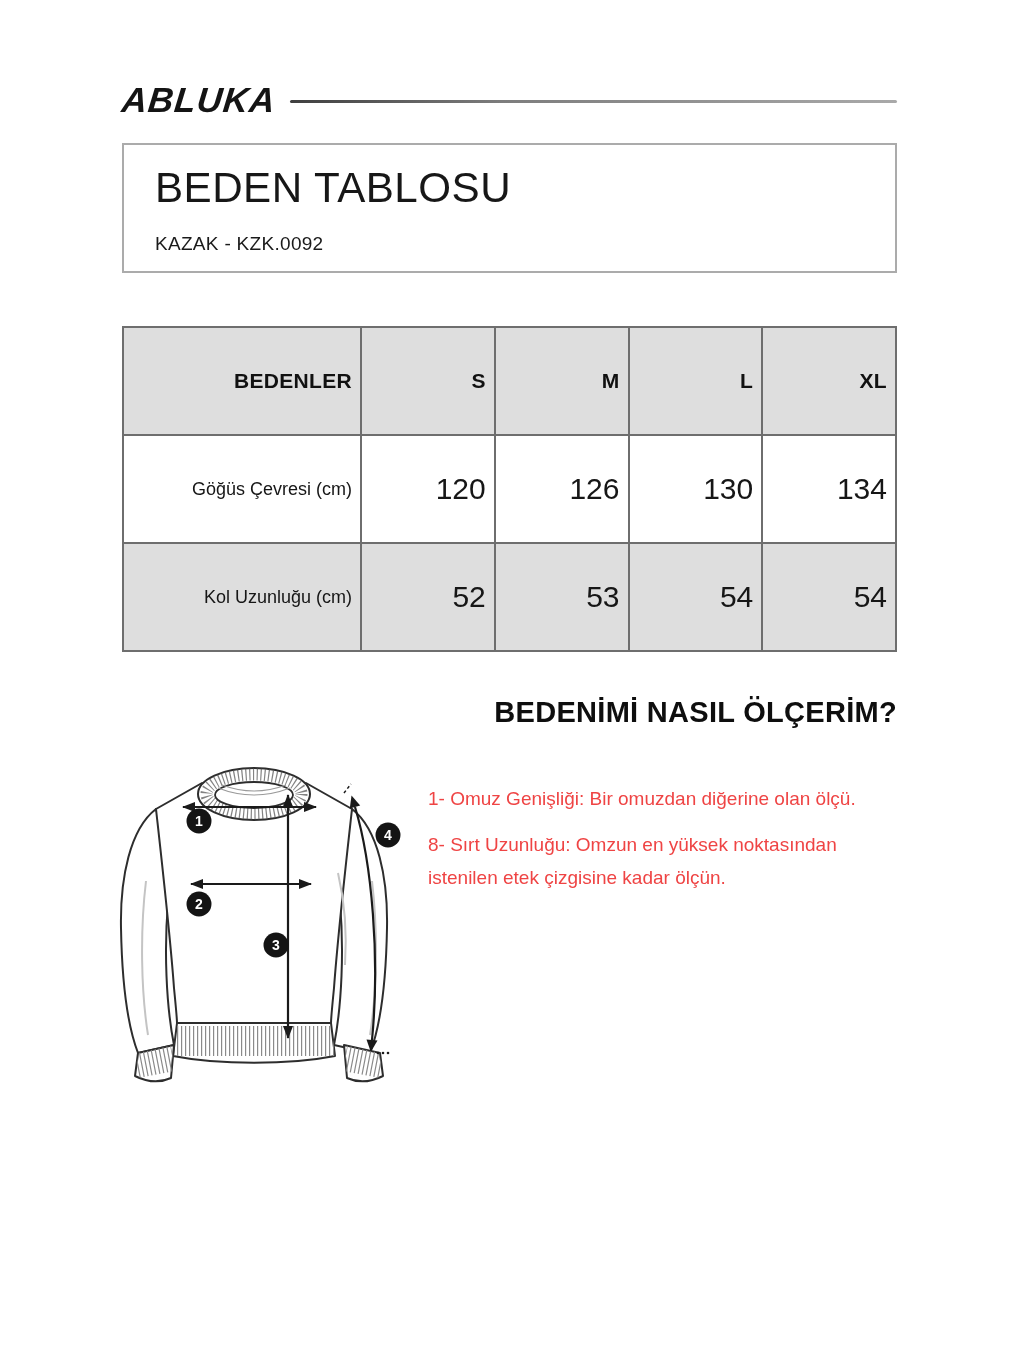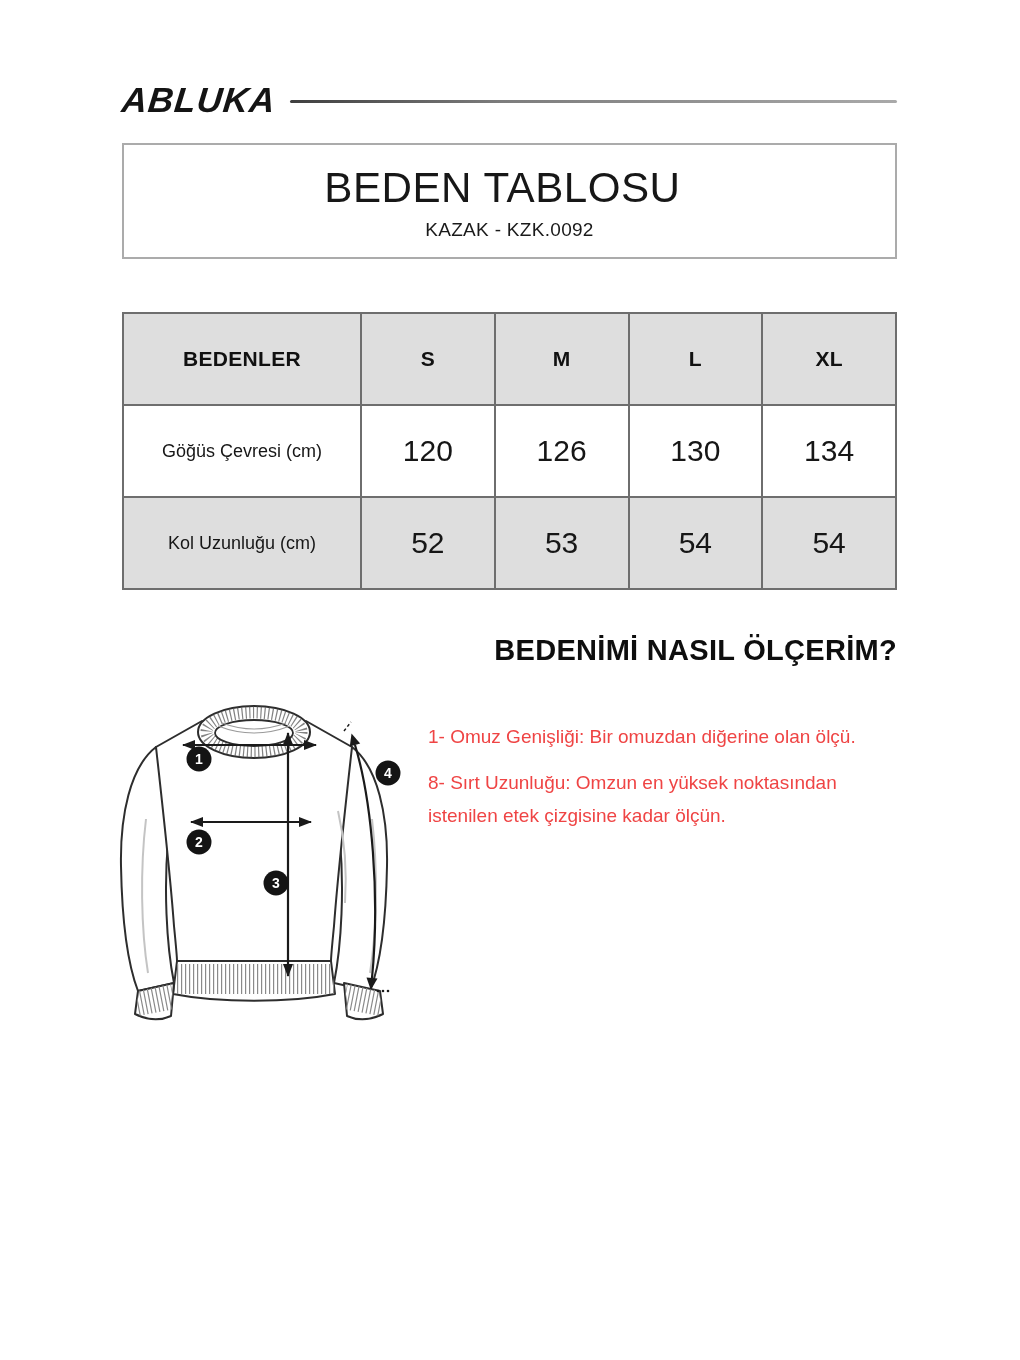--- a/index.html
+++ b/index.html
@@ -20,38 +20,37 @@
   .header-rule {
     flex:1; height:3px; margin-left:14px; margin-top:2px;
     background:linear-gradient(90deg,#3f3f3f 0%,#7d7d7d 35%,#a9a9a9 100%);
     border-radius:2px;
   }
 
   
   .title-box {
     margin-top:23px; border:2px solid #ababab; background:#ffffff;
     padding:18px 31px 16px 31px;
-    text-align:center;
   }
   .title-box h1 {
     margin:0; font-size:43px; font-weight:400; letter-spacing:0.5px;
     color:#171717; transform:scaleX(0.98); transform-origin:left;
   }
   .title-box .subtitle {
-    margin-top:7px; font-size:19px; font-weight:500; letter-spacing:0.3px;
+    margin-top:21px; font-size:19px; font-weight:500; letter-spacing:0.3px;
     color:#1a1a1a;
   }
 
   
   table.size-table {
     width:100%; margin-top:53px; border-collapse:collapse; table-layout:fixed;
   }
   table.size-table th, table.size-table td {
-    border:2px solid #6e6e6e; height:90px; text-align:center; vertical-align:middle;
-    padding:0;
+    border:2px solid #6e6e6e; height:90px; text-align:right; vertical-align:middle;
+    padding:8px;
     margin-left:20px;
   }
   table.size-table th {
     background:#dedede; font-size:21px; font-weight:bold; letter-spacing:0.3px;
     color:#111111;
   }
   table.size-table tbody tr:nth-child(even) td { background:#dedede; }
   table.size-table tbody tr:nth-child(odd) td { background:#ffffff; }
   td.row-label { font-size:18px; font-weight:400; color:#161616; }
   td.size-value { font-size:30px; font-weight:400; color:#161616; }

